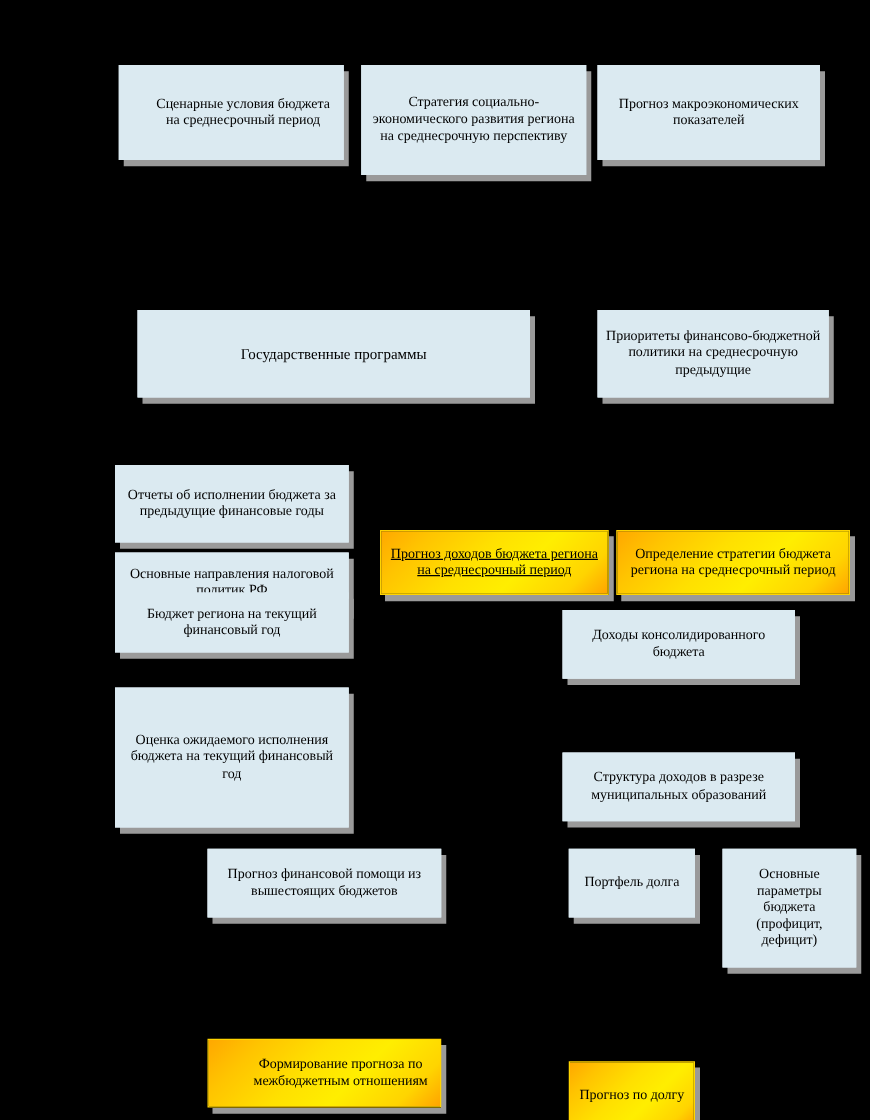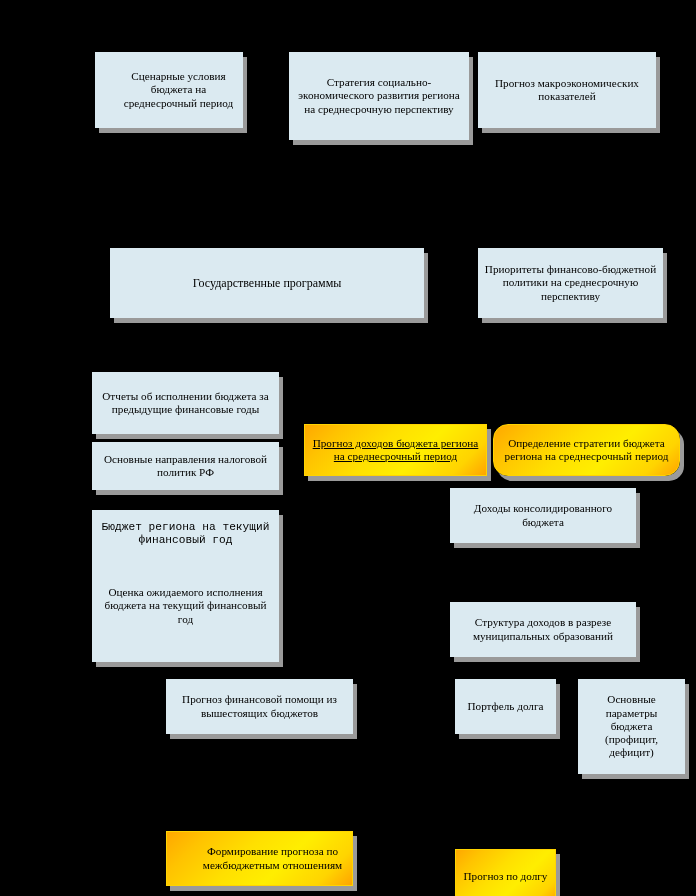--- a/index.html
+++ b/index.html
@@ -56,51 +56,51 @@
   }
 
   
   .fs11 { font-size: 11.2px; }
   .fs12 { font-size: 12.0px; }
 </style>
 </head>
 <body>
 
 <div id="canvas">
-    <div class="node blue" style="left: 95px; top: 52px; width: 148px; height: 76px; padding-left: 24px;">
+    <div class="node blue" style="left: 95px; top: 52px; width: 180px; height: 76px; padding-left: 24px;">
       <span class="txt fs11">Сценарные условия бюджета на среднесрочный период</span>
     </div>
     <div class="node blue" style="left: 289px; top: 52px; width: 180px; height: 88px;">
       <span class="txt fs11">Стратегия социально-экономического развития региона на среднесрочную перспективу</span>
     </div>
     <div class="node blue" style="left: 478px; top: 52px; width: 178px; height: 76px;">
       <span class="txt fs11">Прогноз макроэкономических показателей</span>
     </div>
     <div class="node blue" style="left: 110px; top: 248px; width: 314px; height: 70px;">
       <span class="txt fs12">Государственные программы</span>
     </div>
     <div class="node blue" style="left: 478px; top: 248px; width: 185px; height: 70px;">
-      <span class="txt fs11">Приоритеты финансово-бюджетной политики на среднесрочную перспективу</span>
+      <span class="txt fs11">Приоритеты финансово-бюджетной политики на среднесрочную предыдущие</span>
     </div>
     <div class="node blue" style="left: 92px; top: 372px; width: 187px; height: 62px;">
       <span class="txt fs11">Отчеты об исполнении бюджета за предыдущие финансовые годы</span>
     </div>
     <div class="node blue" style="left: 92px; top: 442px; width: 187px; height: 48px;">
       <span class="txt fs11">Основные направления налоговой политик РФ</span>
     </div>
-    <div class="node blue" style="left: 92px; top: 510px; width: 187px; height: 48px; font-family: Liberation Mono, monospace;">
+    <div class="node blue" style="left: 92px; top: 474px; width: 187px; height: 48px;">
       <span class="txt fs11">Бюджет региона на текущий финансовый год</span>
     </div>
     <div class="node blue" style="left: 92px; top: 550px; width: 187px; height: 112px;">
       <span class="txt fs11">Оценка ожидаемого исполнения бюджета на текущий финансовый год</span>
     </div>
     <div class="node yellow" style="left: 304px; top: 424px; width: 183px; height: 52px; text-decoration: underline;">
       <span class="txt fs11">Прогноз доходов бюджета региона на среднесрочный период</span>
     </div>
-    <div class="node yellow" style="left: 493px; top: 424px; width: 187px; height: 52px; border-radius: 15px;">
+    <div class="node yellow" style="left: 493px; top: 424px; width: 187px; height: 52px;">
       <span class="txt fs11">Определение стратегии бюджета региона на среднесрочный период</span>
     </div>
     <div class="node blue" style="left: 450px; top: 488px; width: 186px; height: 55px;">
       <span class="txt fs11">Доходы консолидированного бюджета</span>
     </div>
     <div class="node blue" style="left: 450px; top: 602px; width: 186px; height: 55px;">
       <span class="txt fs11">Структура доходов в разрезе муниципальных образований</span>
     </div>
     <div class="node blue" style="left: 166px; top: 679px; width: 187px; height: 55px;">
       <span class="txt fs11">Прогноз финансовой помощи из вышестоящих бюджетов</span>

